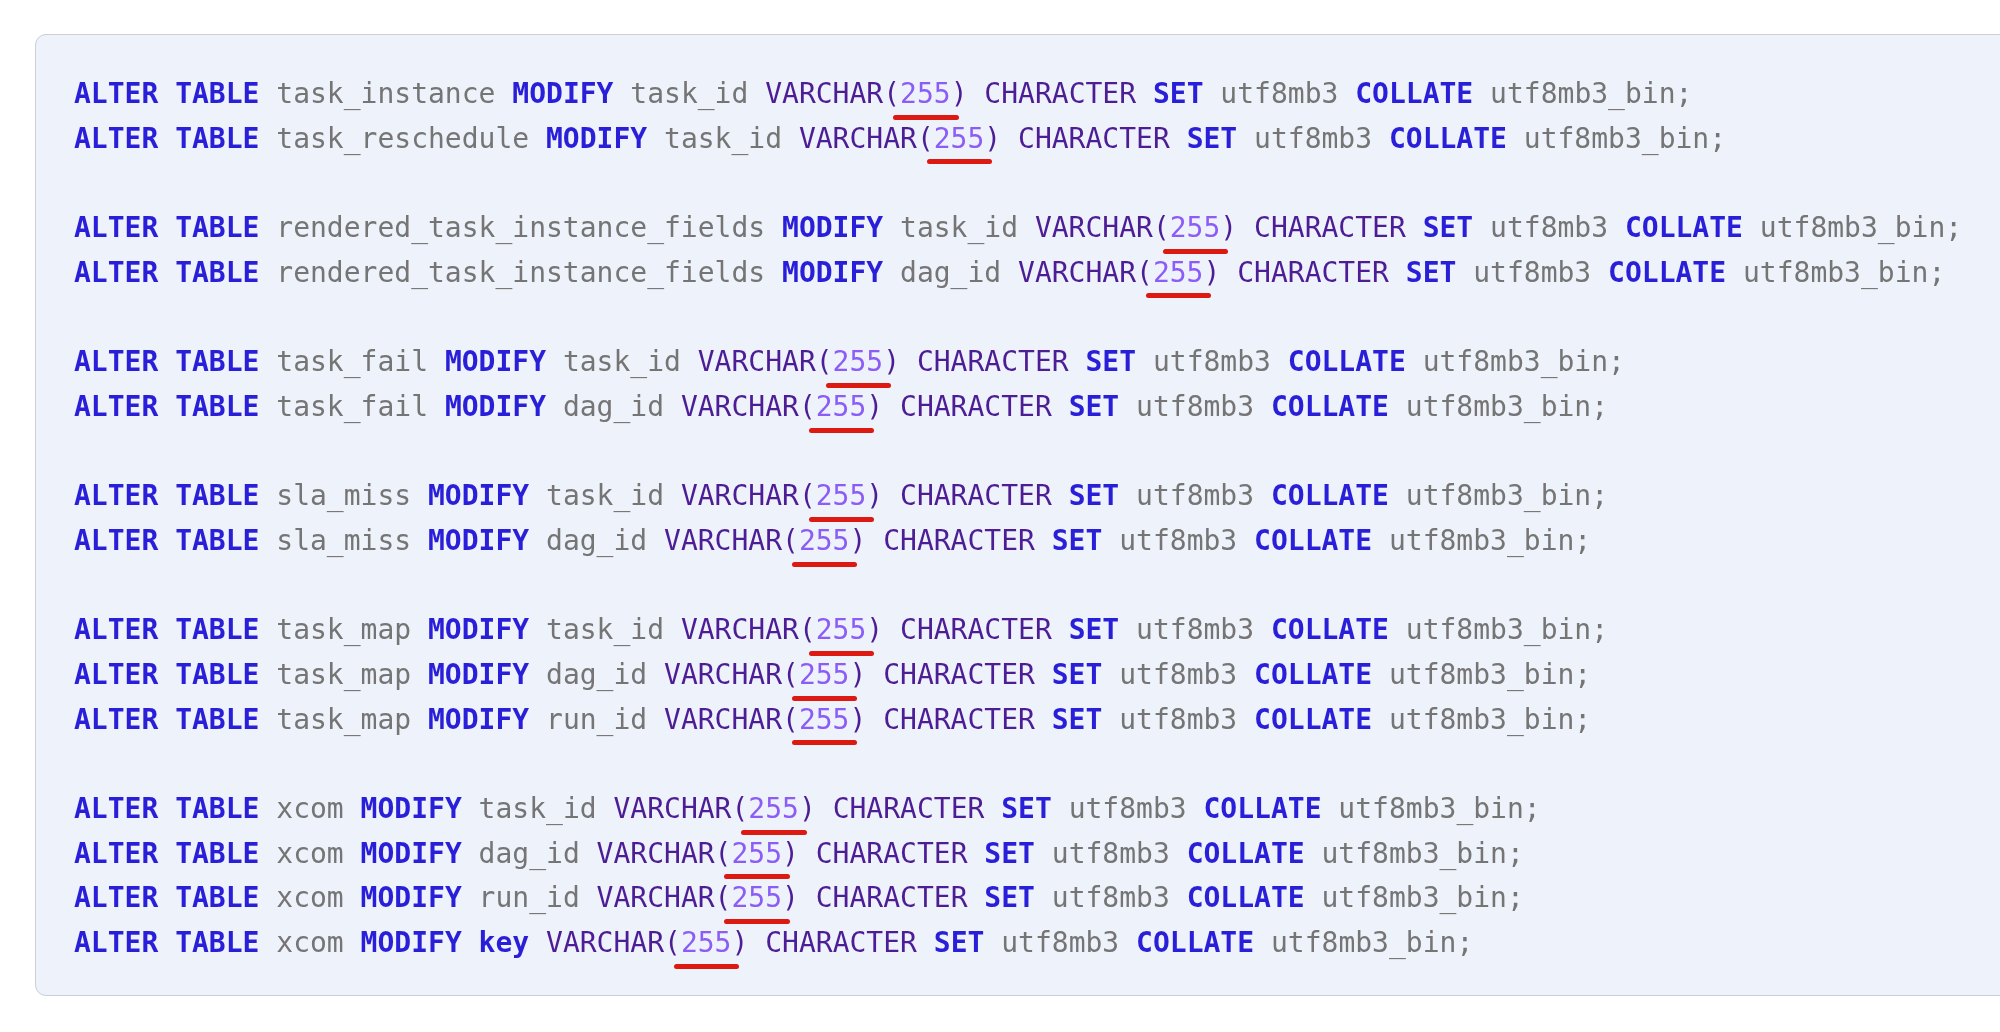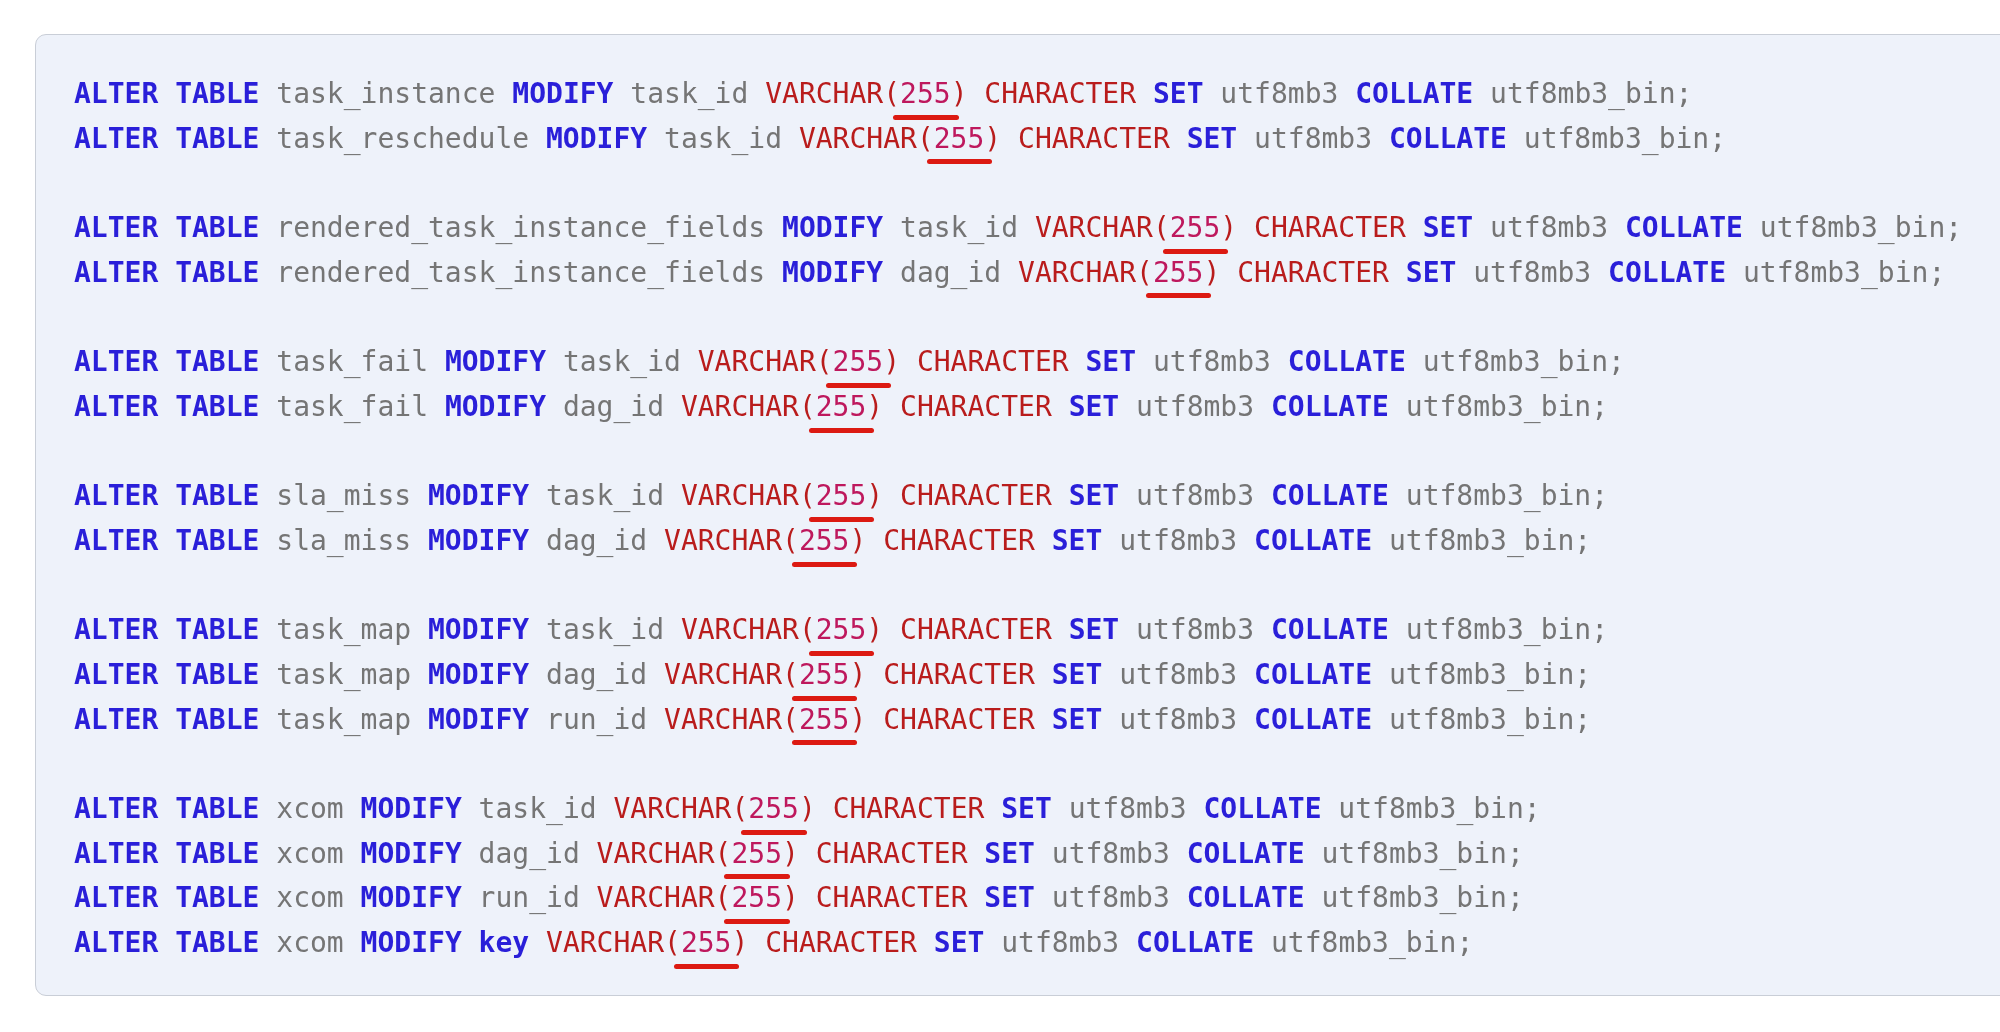--- a/index.html
+++ b/index.html
@@ -23,23 +23,23 @@
   .code-line {
     font-size: 28px;
     line-height: 44.7px;
     height: 44.7px;
     white-space: pre;
     color: #757575;
   }
   .blank-line { height: 44.7px; }
   .tok-kw { color: #2a1fd9; font-weight: bold; }
   .tok-id { color: #757575; }
-  .tok-ty { color: #b91c1c; }
+  .tok-ty { color: #4c1d95; }
   .tok-num {
-    color: #be185d;
+    color: #8b5cf6;
     position: relative;
     display: inline-block;
   }
   .tok-num::after {
     content: "";
     position: absolute;
     left: -7px; right: -8px;
     bottom: -3px;
     height: 5px;
     border-radius: 3px;

